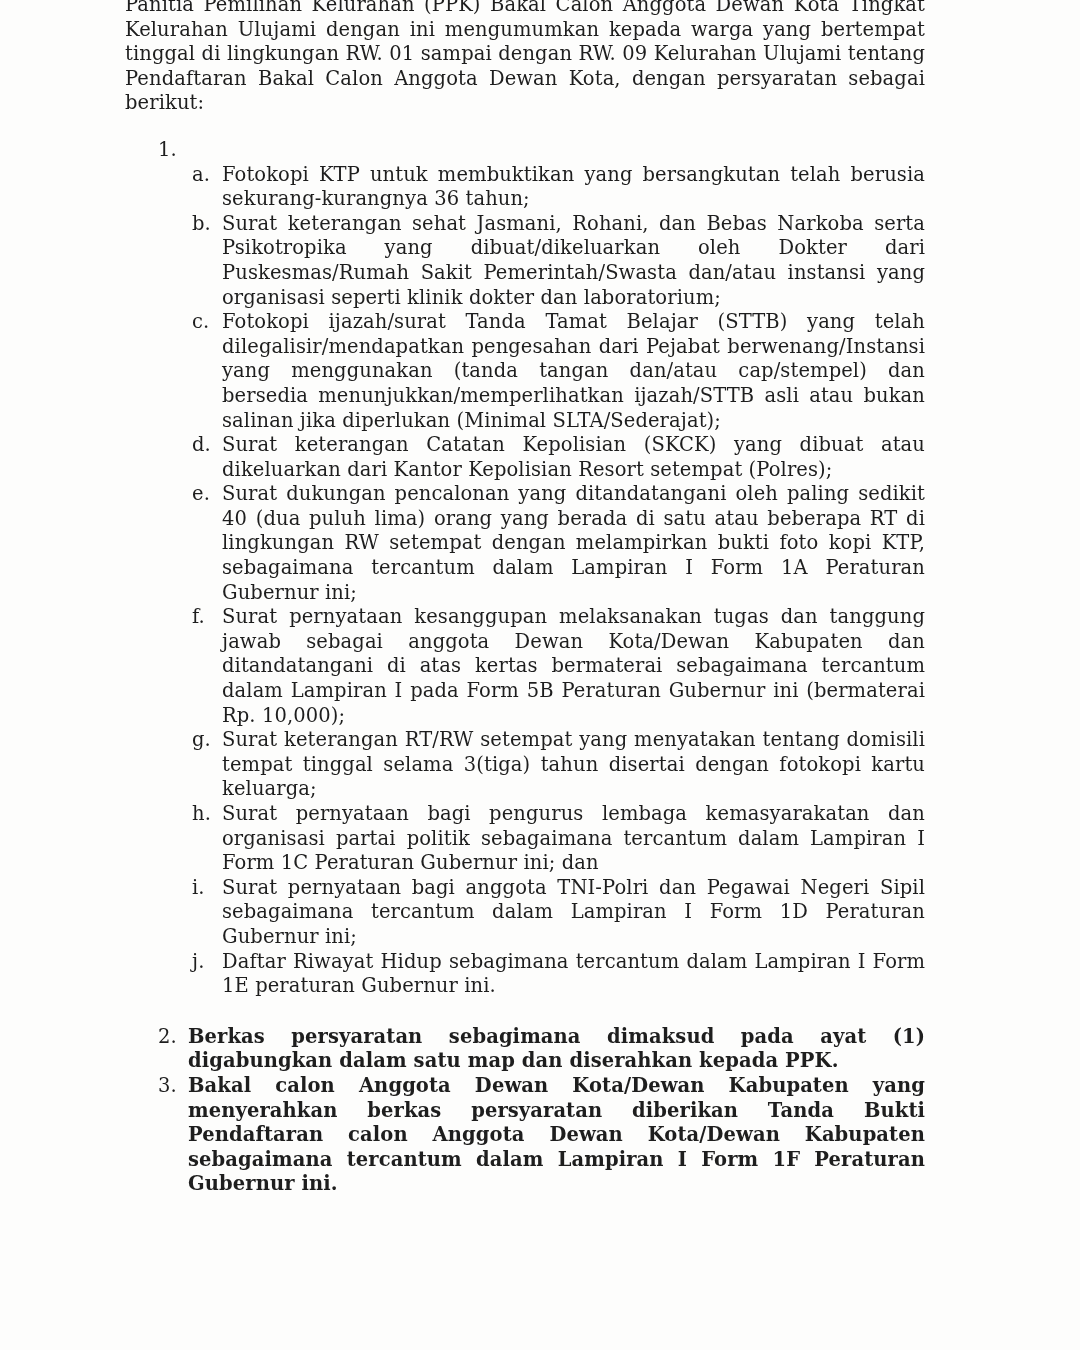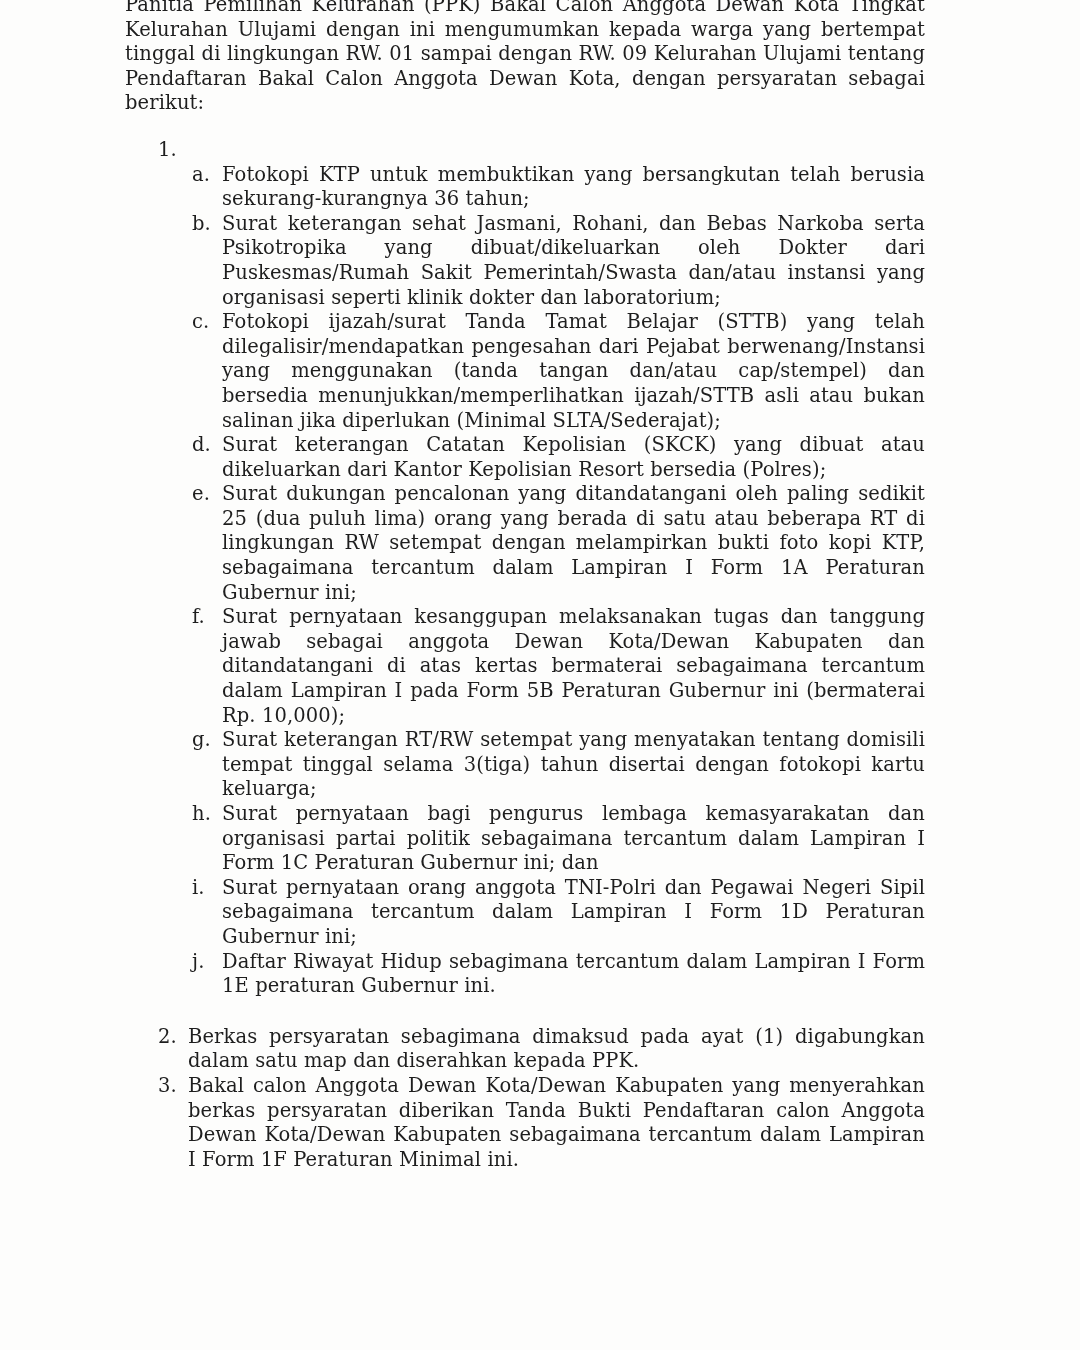--- a/index.html
+++ b/index.html
@@ -35,20 +35,21 @@
   .item-row {
     display: flex;
     align-items: flex-start;
   }
   .num {
     flex: 0 0 30px;
   }
   .itext {
     flex: 1;
     text-align: justify;
+    font-weight: bold;
   }
   .subs {
     margin-left: 34px;
   }
   .sub-row {
     display: flex;
     align-items: flex-start;
   }
   .slabel {
     flex: 0 0 30px;
@@ -88,61 +89,61 @@
             <div class="stext">Surat keterangan sehat Jasmani, Rohani, dan Bebas Narkoba serta Psikotropika yang dibuat/dikeluarkan oleh Dokter dari Puskesmas/Rumah Sakit Pemerintah/Swasta dan/atau instansi yang organisasi seperti klinik dokter dan laboratorium;</div>
           </div>
 
           <div class="sub-row">
             <span class="slabel">c.</span>
             <div class="stext">Fotokopi ijazah/surat Tanda Tamat Belajar (STTB) yang telah dilegalisir/mendapatkan pengesahan dari Pejabat berwenang/Instansi yang menggunakan (tanda tangan dan/atau cap/stempel) dan bersedia menunjukkan/memperlihatkan ijazah/STTB asli atau bukan salinan jika diperlukan (Minimal SLTA/Sederajat);</div>
           </div>
 
           <div class="sub-row">
             <span class="slabel">d.</span>
-            <div class="stext">Surat keterangan Catatan Kepolisian (SKCK) yang dibuat atau dikeluarkan dari Kantor Kepolisian Resort bersedia (Polres);</div>
+            <div class="stext">Surat keterangan Catatan Kepolisian (SKCK) yang dibuat atau dikeluarkan dari Kantor Kepolisian Resort setempat (Polres);</div>
           </div>
 
           <div class="sub-row">
             <span class="slabel">e.</span>
-            <div class="stext">Surat dukungan pencalonan yang ditandatangani oleh paling sedikit 25 (dua puluh lima) orang yang berada di satu atau beberapa RT di lingkungan RW setempat dengan melampirkan bukti foto kopi KTP, sebagaimana tercantum dalam Lampiran I Form 1A Peraturan Gubernur ini;</div>
+            <div class="stext">Surat dukungan pencalonan yang ditandatangani oleh paling sedikit 40 (dua puluh lima) orang yang berada di satu atau beberapa RT di lingkungan RW setempat dengan melampirkan bukti foto kopi KTP, sebagaimana tercantum dalam Lampiran I Form 1A Peraturan Gubernur ini;</div>
           </div>
 
           <div class="sub-row">
             <span class="slabel">f.</span>
             <div class="stext">Surat pernyataan kesanggupan melaksanakan tugas dan tanggung jawab sebagai anggota Dewan Kota/Dewan Kabupaten dan ditandatangani di atas kertas bermaterai sebagaimana tercantum dalam Lampiran I pada Form 5B Peraturan Gubernur ini (bermaterai Rp. 10,000);</div>
           </div>
 
           <div class="sub-row">
             <span class="slabel">g.</span>
             <div class="stext">Surat keterangan RT/RW setempat yang menyatakan tentang domisili tempat tinggal selama 3(tiga) tahun disertai dengan fotokopi kartu keluarga;</div>
           </div>
 
           <div class="sub-row">
             <span class="slabel">h.</span>
             <div class="stext">Surat pernyataan bagi pengurus lembaga kemasyarakatan dan organisasi partai politik sebagaimana tercantum dalam Lampiran I Form 1C Peraturan Gubernur ini; dan</div>
           </div>
 
           <div class="sub-row">
             <span class="slabel">i.</span>
-            <div class="stext">Surat pernyataan orang anggota TNI-Polri dan Pegawai Negeri Sipil sebagaimana tercantum dalam Lampiran I Form 1D Peraturan Gubernur ini;</div>
+            <div class="stext">Surat pernyataan bagi anggota TNI-Polri dan Pegawai Negeri Sipil sebagaimana tercantum dalam Lampiran I Form 1D Peraturan Gubernur ini;</div>
           </div>
 
           <div class="sub-row">
             <span class="slabel">j.</span>
             <div class="stext">Daftar Riwayat Hidup sebagimana tercantum dalam Lampiran I Form 1E peraturan Gubernur ini.</div>
           </div>
 
         </div>
       </div>
 
       <div class="item-row gap-top">
         <span class="num">2.</span>
         <div class="itext">Berkas persyaratan sebagimana dimaksud pada ayat (1) digabungkan dalam satu map dan diserahkan kepada PPK.</div>
       </div>
 
       <div class="item-row">
         <span class="num">3.</span>
-        <div class="itext">Bakal calon Anggota Dewan Kota/Dewan Kabupaten yang menyerahkan berkas persyaratan diberikan Tanda Bukti Pendaftaran calon Anggota Dewan Kota/Dewan Kabupaten sebagaimana tercantum dalam Lampiran I Form 1F Peraturan Minimal ini.</div>
+        <div class="itext">Bakal calon Anggota Dewan Kota/Dewan Kabupaten yang menyerahkan berkas persyaratan diberikan Tanda Bukti Pendaftaran calon Anggota Dewan Kota/Dewan Kabupaten sebagaimana tercantum dalam Lampiran I Form 1F Peraturan Gubernur ini.</div>
       </div>
 
     </div>
   </div>
 </div>
 
 </body></html>

